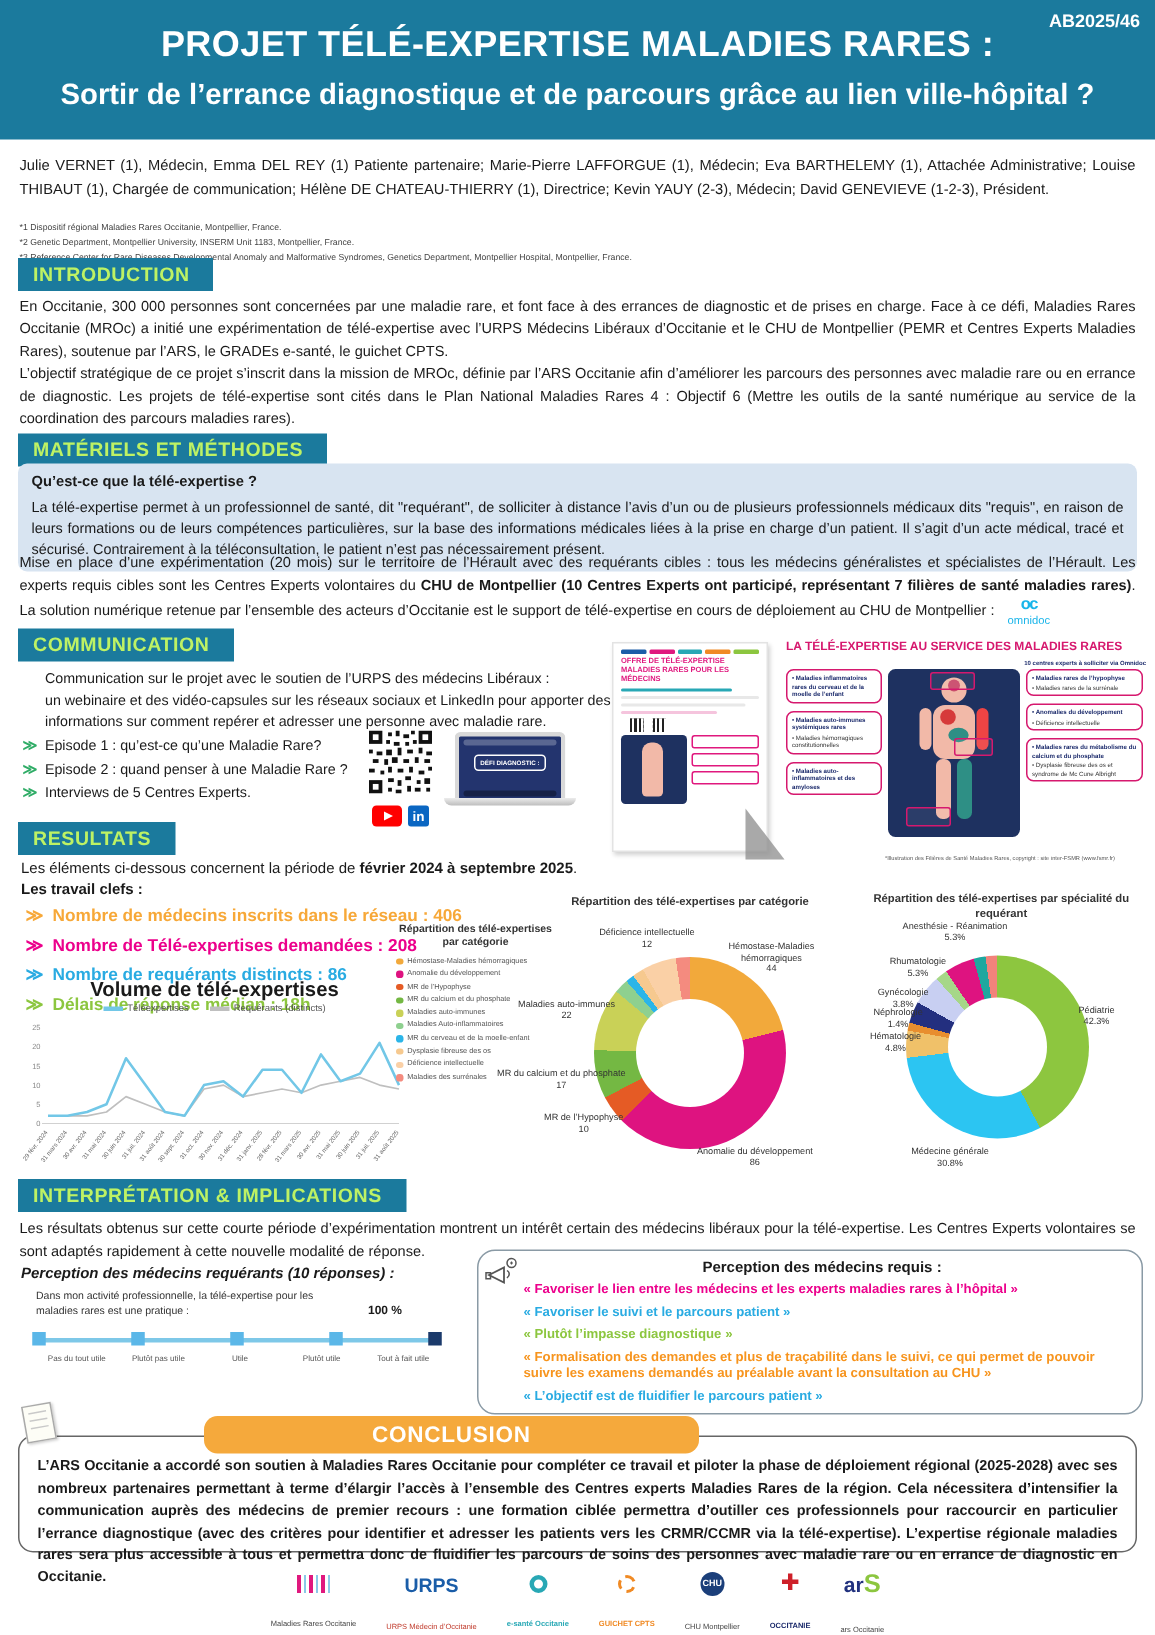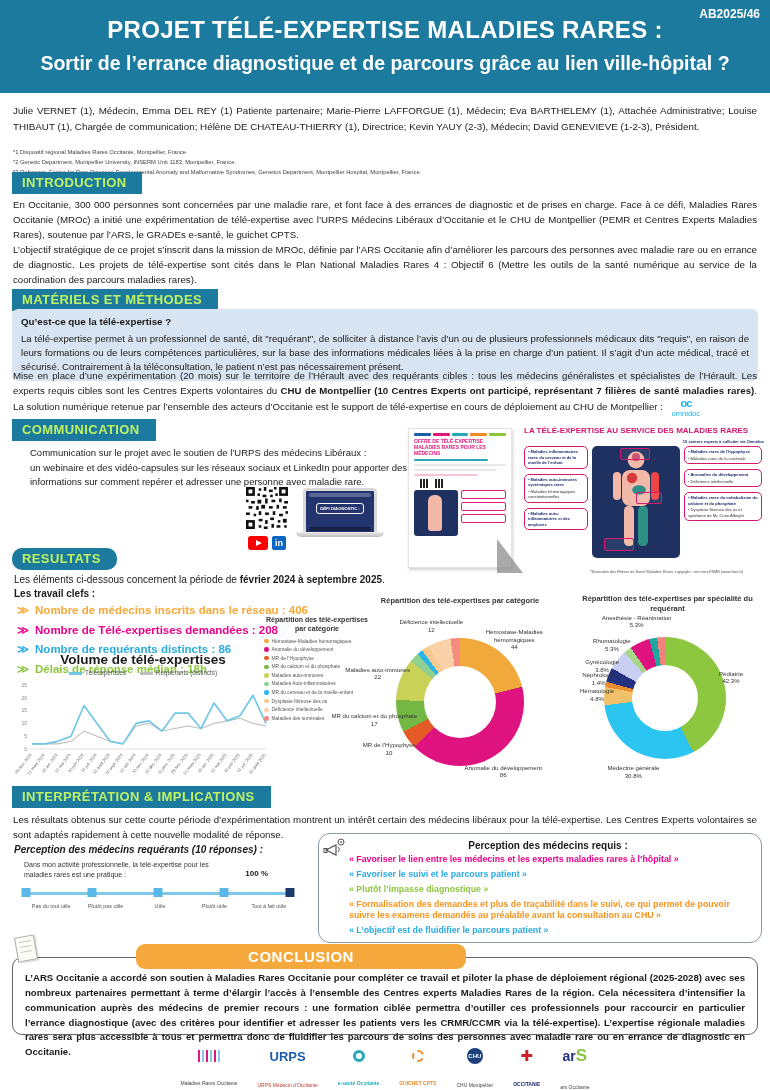--- a/index.html
+++ b/index.html
@@ -12,21 +12,21 @@
   .t1{position:absolute;top:16px;left:0;width:100%;text-align:center;color:#fff;font-weight:bold;font-size:24px;letter-spacing:.3px;}
   .t2{position:absolute;top:52px;left:0;width:100%;text-align:center;color:#fff;font-weight:bold;font-size:19.5px;}
 
   .authors{position:absolute;top:103px;left:13px;width:744px;font-size:9.8px;line-height:1.6;text-align:justify;}
   .affils{position:absolute;top:147px;left:13px;font-size:5.8px;line-height:1.75;color:#444;}
 
   .secbar{position:absolute;background:#1B7A9D;color:#bef264;font-weight:bold;font-size:13px;padding:3px 16px 4px 10px;letter-spacing:.4px;}
   .bar-intro{top:172px;left:12px;}
   .bar-meth{top:289px;left:12px;}
   .bar-comm{top:419px;left:12px;}
-  .bar-res{top:548px;left:12px;border-radius:10px;}
+  .bar-res{top:548px;left:12px;}
   .bar-interp{top:786px;left:12px;}
 
   .para{font-size:9.7px;line-height:1.55;text-align:justify;}
   .intro-text{position:absolute;top:197px;left:13px;width:744px;}
   .meth-box{position:absolute;top:309px;left:12px;width:746px;background:#D8E4F1;border-radius:6px;padding:6px 9px;font-size:9.6px;line-height:1.5;text-align:justify;}
   .meth-box b{display:block;margin-bottom:2px;font-size:9.8px;}
   .meth-p2{position:absolute;top:368px;left:13px;width:744px;}
   .omnidoc{display:inline-block;vertical-align:middle;margin-left:6px;text-align:center;line-height:1;}
   .omnidoc-mark{display:block;color:#19B5EA;font-weight:bold;font-size:11px;letter-spacing:-1px;}
   .omnidoc-word{display:block;color:#19B5EA;font-size:7.5px;margin-top:1px;}
@@ -184,20 +184,25 @@
     <span class="omnidoc">
       <span class="omnidoc-mark">oc</span>
       <span class="omnidoc-word">omnidoc</span>
     </span>
   </div>
 
   <div class="secbar bar-comm">COMMUNICATION</div>
   <div class="comm-text">Communication sur le projet avec le soutien de l’URPS des médecins Libéraux :
 un webinaire et des vidéo-capsules sur les réseaux sociaux et LinkedIn pour apporter des
 informations sur comment repérer et adresser une personne avec maladie rare.</div>
+  <div class="comm-bullets">
+      <div class="blt-row"><span class="blt-arrow">≫</span><span>Episode 1 : qu’est-ce qu’une Maladie Rare?</span></div>
+      <div class="blt-row"><span class="blt-arrow">≫</span><span>Episode 2 : quand penser à une Maladie Rare ?</span></div>
+      <div class="blt-row"><span class="blt-arrow">≫</span><span>Interviews de 5 Centres Experts.</span></div>
+    </div>
 
   <div class="qr-wrap">
     <svg width="42" height="42" viewBox="0 0 33 33">
       <rect width="33" height="33" fill="#fff"></rect>
       <g fill="#111">
         <rect x="0" y="0" width="7" height="7"></rect>
           <rect x="26" y="0" width="7" height="7"></rect>
           <rect x="0" y="26" width="7" height="7"></rect>
         <rect x="2" y="2" width="3" height="3" fill="#fff"></rect>
           <rect x="28" y="2" width="3" height="3" fill="#fff"></rect>

